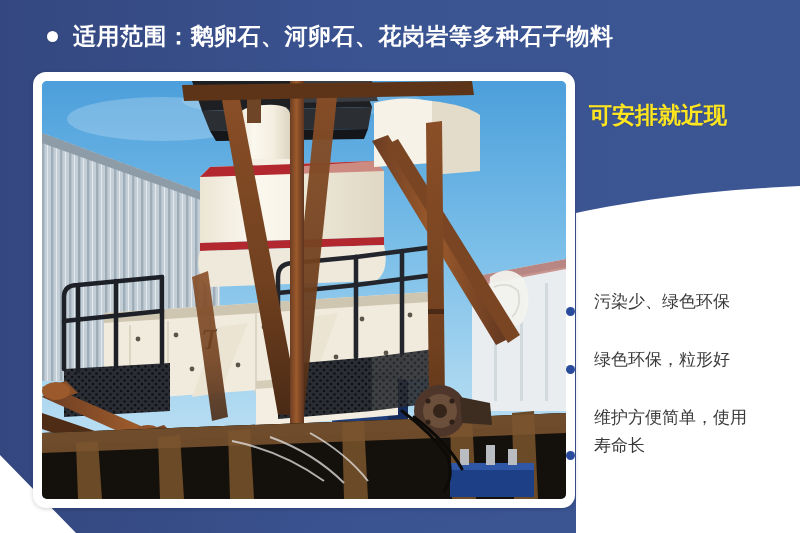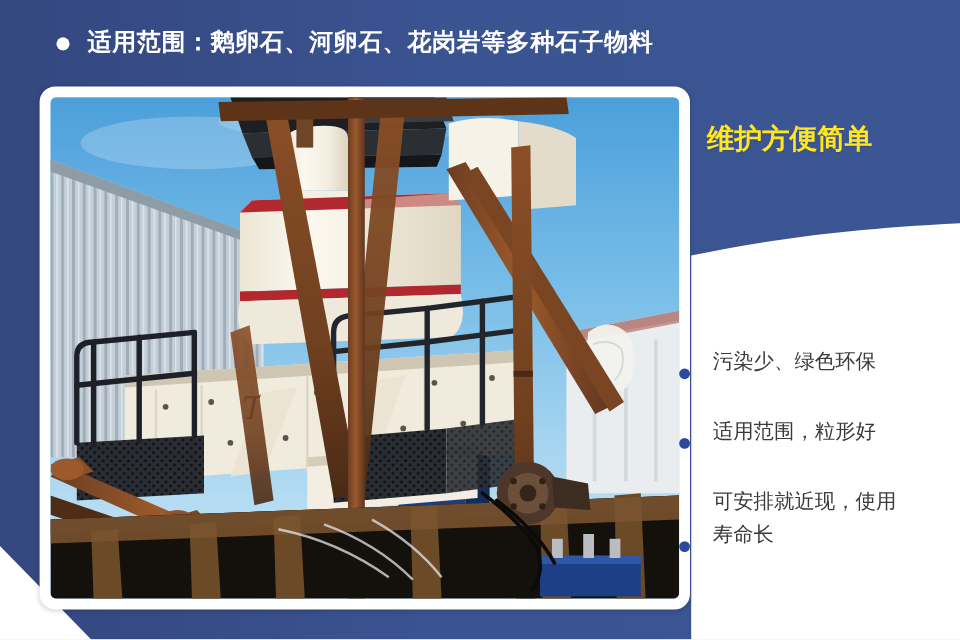--- a/index.html
+++ b/index.html
@@ -39,21 +39,21 @@
     width:11px; height:11px;
     border-radius:50%;
     background:#ffffff;
     margin-left:47px;
     flex:0 0 auto;
     box-shadow:0 0 2px rgba(0,0,0,.18);
   }
   .header-text {
     margin-left:15px;
     color:#ffffff;
-    font-size:20px;
+    font-size:23px;
     font-weight:bold;
     letter-spacing:.5px;
     white-space:nowrap;
     line-height:1;
   }
 
   
   .photo-card {
     position:absolute;
     left:33px; top:72px;
@@ -335,32 +335,32 @@
         <g stroke="#e6e6e6" stroke-width="2" fill="none" opacity="0.75">
           <path d="M190,360 q50,10 92,40"></path>
           <path d="M228,356 q44,16 74,46"></path>
           <path d="M268,352 q36,20 58,48"></path>
         </g>
       </svg>
     </div>
   </div>
 
   <div class="yellow-block">
-    <div class="yellow-line">维护方便简单</div>
+    <div class="yellow-line">可安排就近现</div>
   </div>
 
   <div class="feature-list">
     <div class="feature-item">
       <span class="feature-dot"></span>
       <span class="feature-text">污染少、绿色环保</span>
     </div>
     <div class="feature-item">
       <span class="feature-dot"></span>
-      <span class="feature-text">适用范围，粒形好</span>
+      <span class="feature-text">绿色环保，粒形好</span>
     </div>
     <div class="feature-item">
       <span class="feature-dot"></span>
-      <span class="feature-text">可安排就近现，使用
+      <span class="feature-text">维护方便简单，使用
 寿命长</span>
     </div>
   </div>
 
 </div>
 
 </body></html>

